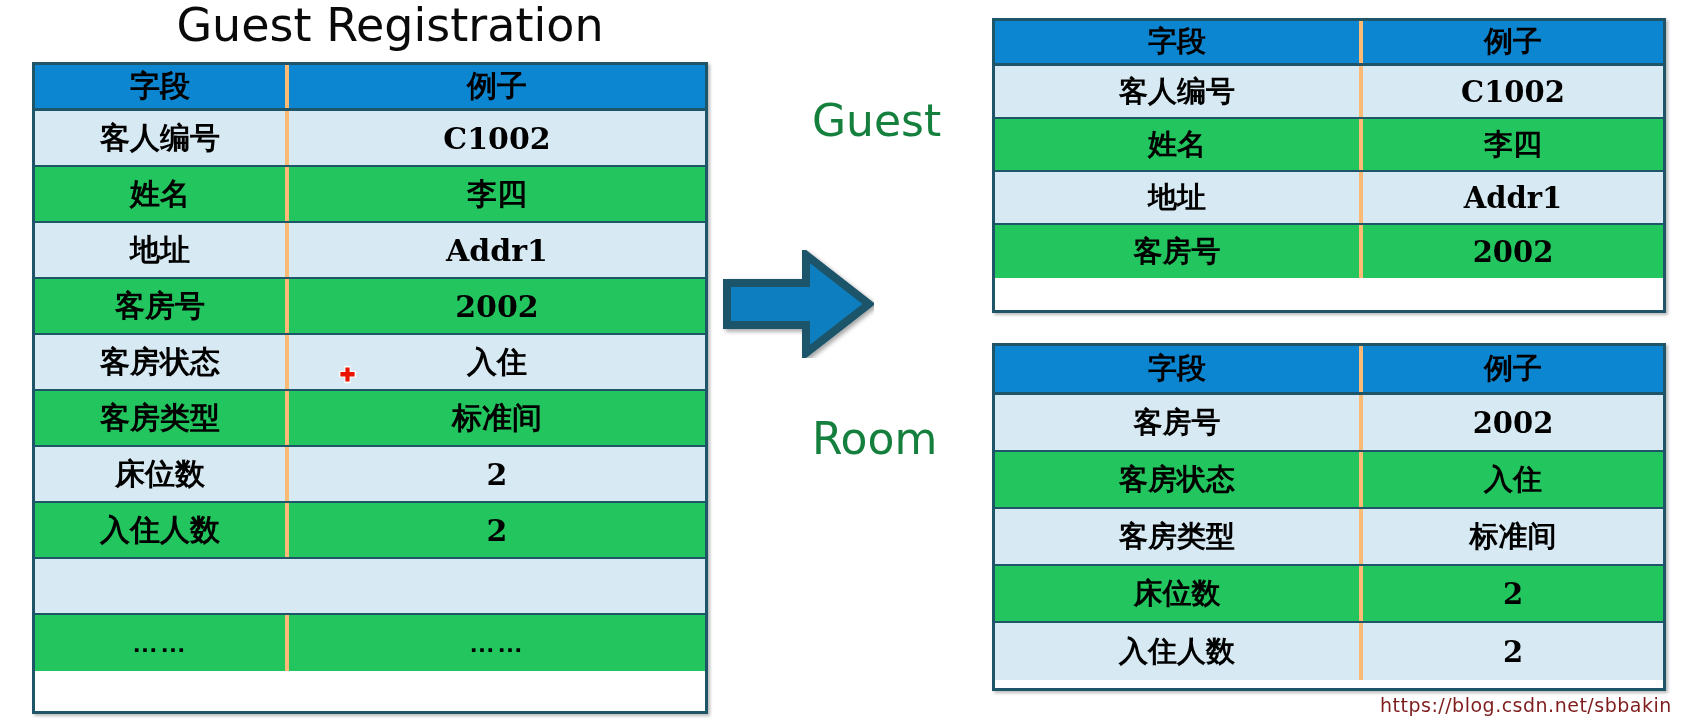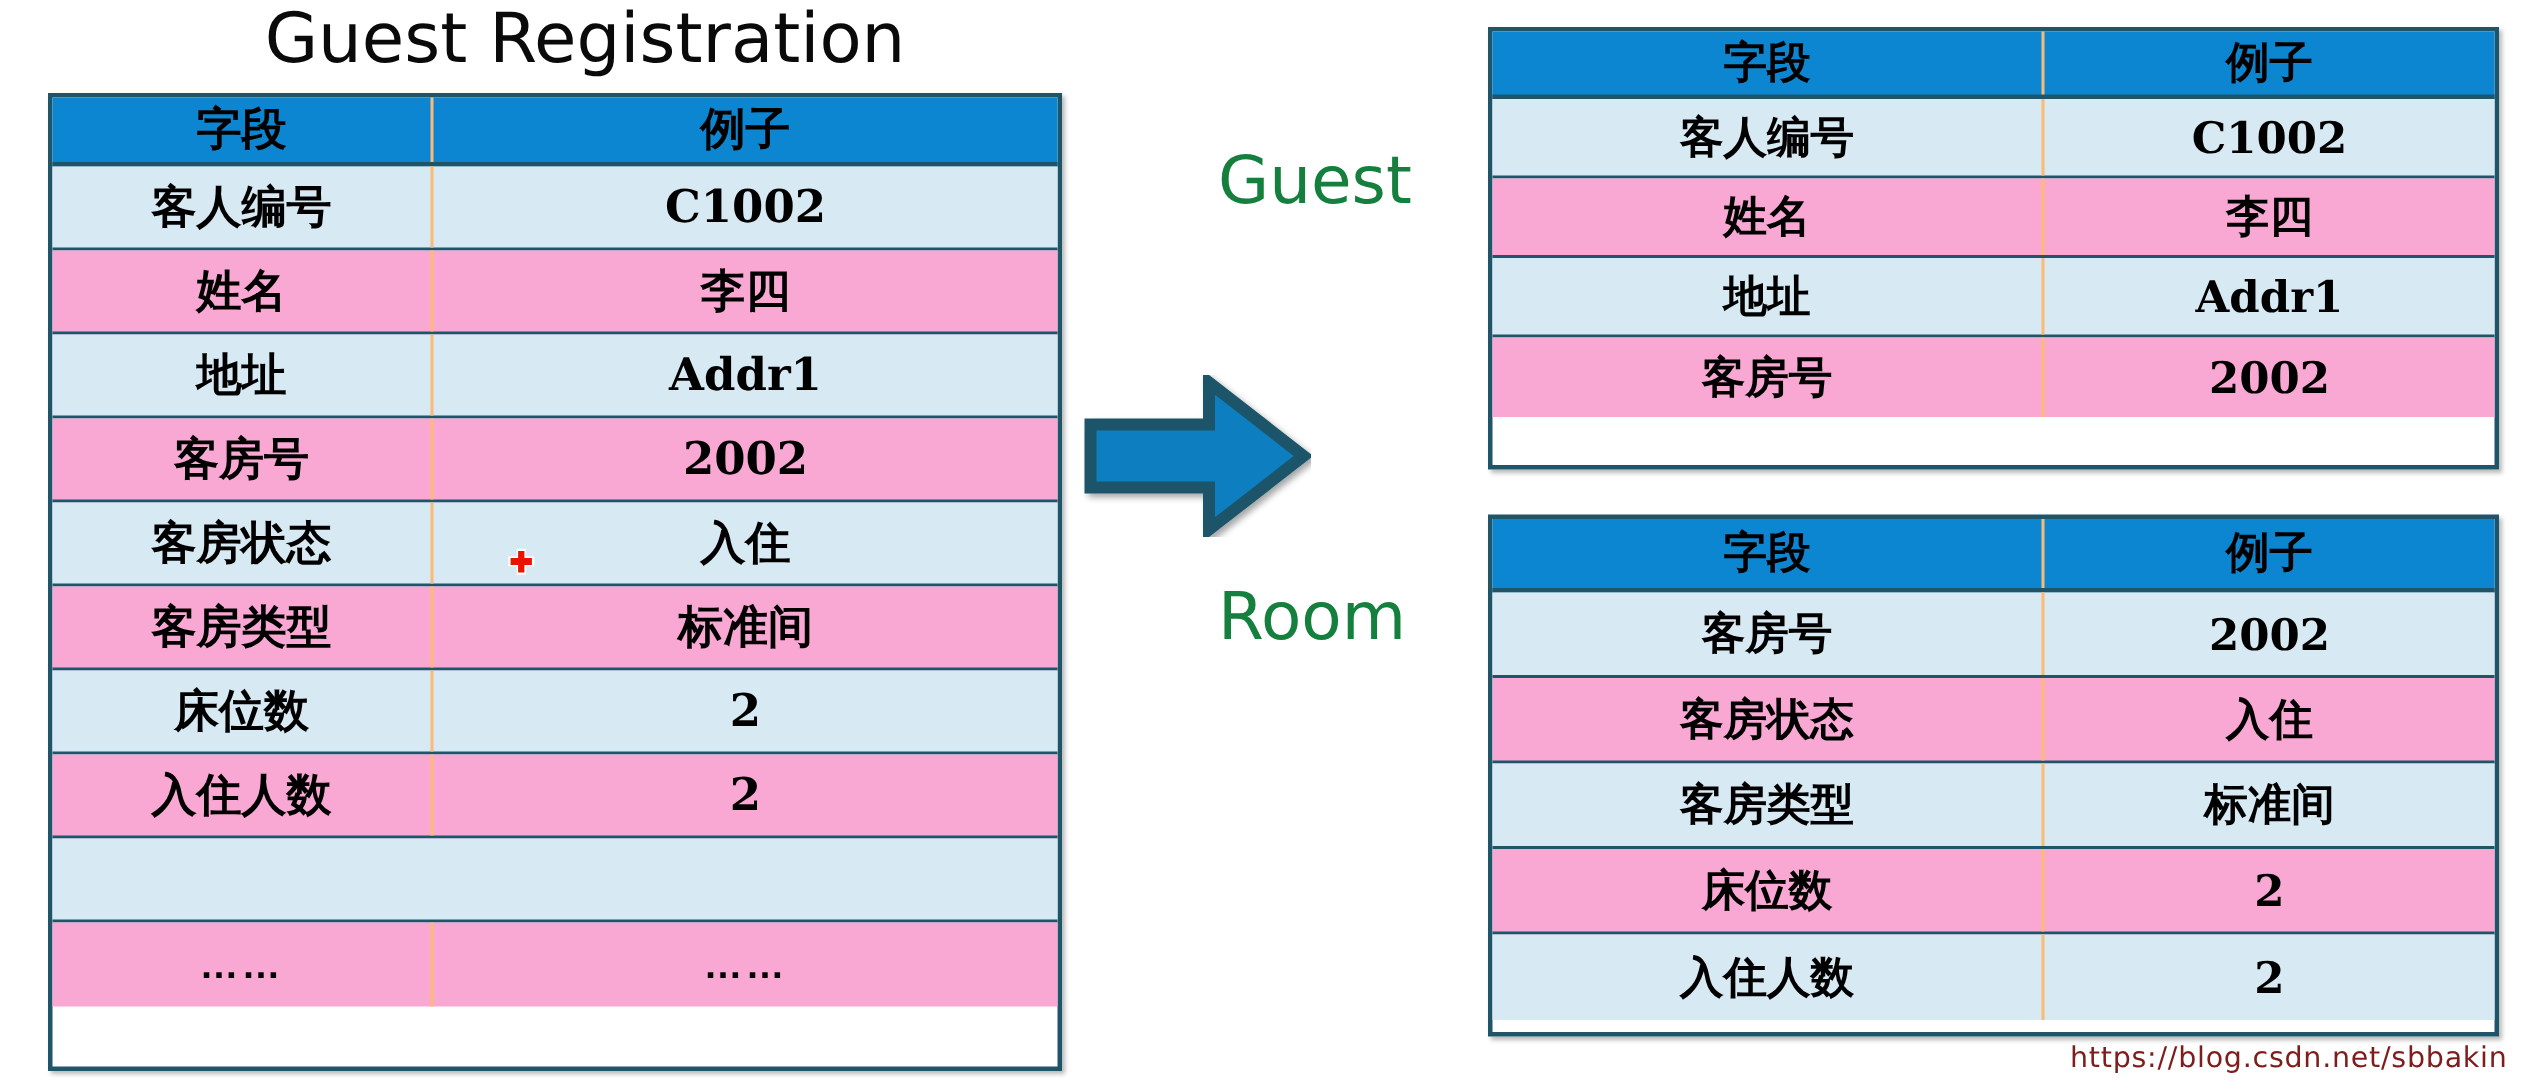--- a/index.html
+++ b/index.html
@@ -48,35 +48,35 @@
 
   .tbl .cell {
     box-sizing: border-box;
     display: flex;
     align-items: center;
     justify-content: center;
     text-align: center;
     overflow: hidden;
     white-space: nowrap;
   }
-  .tbl .cell.c1 { border-right: 2px solid #fdba74; }
+  .tbl .cell.c1 { border-right: 4px solid #fdba74; }
 
   
   .tbl .row.hdr {
     background: #0d86d1;
     border-bottom: 3px solid #1f5569;
   }
   .tbl .row.hdr .cell {
     color: #ffffff;
     font-weight: 400;
   }
 
   
   .tbl .row.alt  { background: #d7e9f2; }
-  .tbl .row.plain{ background: #f9a8d4; }
+  .tbl .row.plain{ background: #22c55e; }
 
   
   #left-table {
     left: 32px;
     top: 62px;
     width: 676px;
     height: 652px;
   }
   #left-table .row { height: 56px; }
   #left-table .row.hdr { height: 46px; }
@@ -109,21 +109,21 @@
   
   .mid-label {
     position: absolute;
     font-family: "DejaVu Sans", sans-serif;
     font-size: 44px;
     font-weight: 400;
     color: #15803d;
     white-space: nowrap;
   }
   #label-guest { left: 812px; top: 95px; }
-  #label-room  { left: 812px; top: 386px; }
+  #label-room  { left: 812px; top: 413px; }
 
   
   #flow-arrow {
     position: absolute;
     left: 722px;
     top: 250px;
     width: 152px;
     height: 108px;
   }
 

